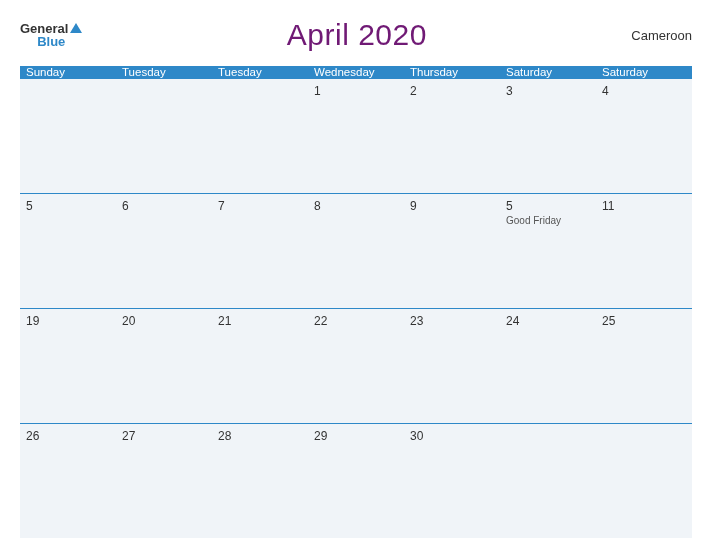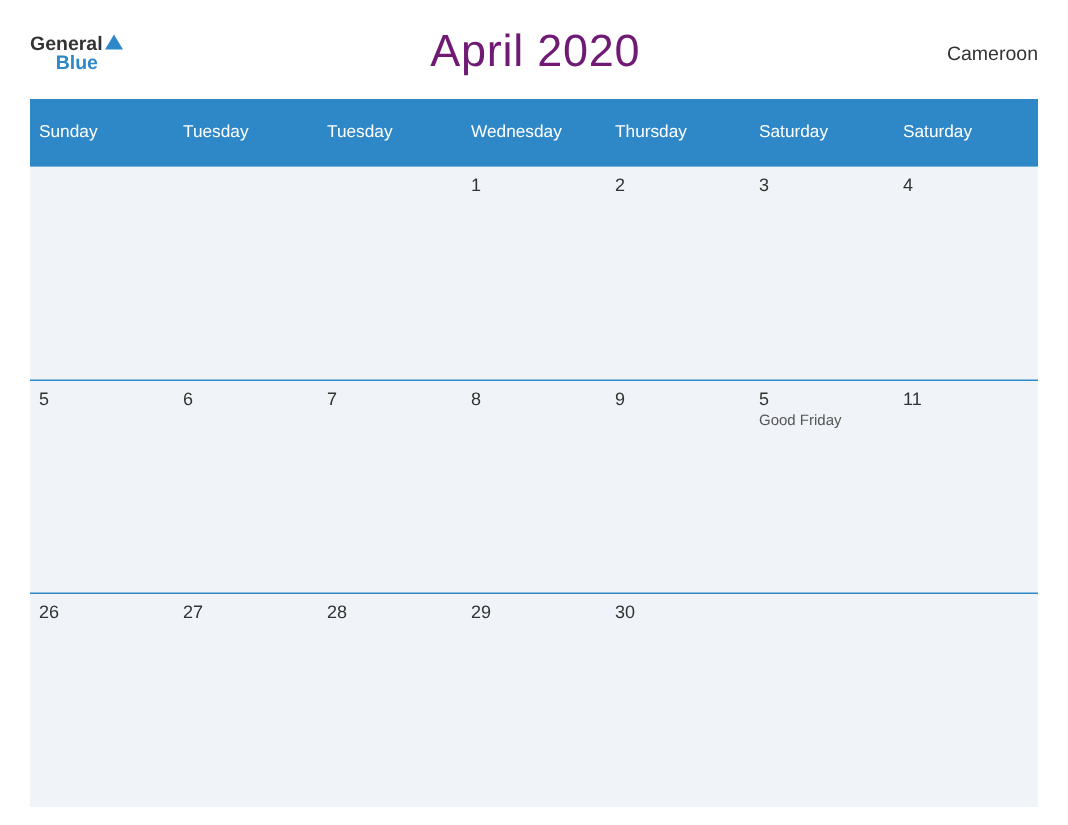--- a/index.html
+++ b/index.html
@@ -78,21 +78,21 @@
       width: 100%;
       border-collapse: collapse;
       flex: 1;
     }
 
     .calendar-table thead tr th {
       background-color: #2e88c8;
       color: #fff;
       font-size: 11.5px;
       font-weight: normal;
-      padding: 16px 6px;
+      padding: 0 6px;
       text-align: left;
       border: none;
     }
 
     .calendar-table tbody tr {
       border-top: 1.5px solid #2e88c8;
     }
 
     .calendar-table tbody tr td {
       background-color: #f0f4f8;
@@ -188,20 +188,43 @@
           <td>
             <span class="day-num">5</span>
             <span class="holiday-name">Good Friday</span>
           </td>
           <td>
             <span class="day-num">11</span>
           </td>
         </tr>
         <tr>
           <td>
+            <span class="day-num">19</span>
+          </td>
+          <td>
+            <span class="day-num">20</span>
+          </td>
+          <td>
+            <span class="day-num">21</span>
+          </td>
+          <td>
+            <span class="day-num">22</span>
+          </td>
+          <td>
+            <span class="day-num">23</span>
+          </td>
+          <td>
+            <span class="day-num">24</span>
+          </td>
+          <td>
+            <span class="day-num">25</span>
+          </td>
+        </tr>
+        <tr>
+          <td>
             <span class="day-num">26</span>
           </td>
           <td>
             <span class="day-num">27</span>
           </td>
           <td>
             <span class="day-num">28</span>
           </td>
           <td>
             <span class="day-num">29</span>

